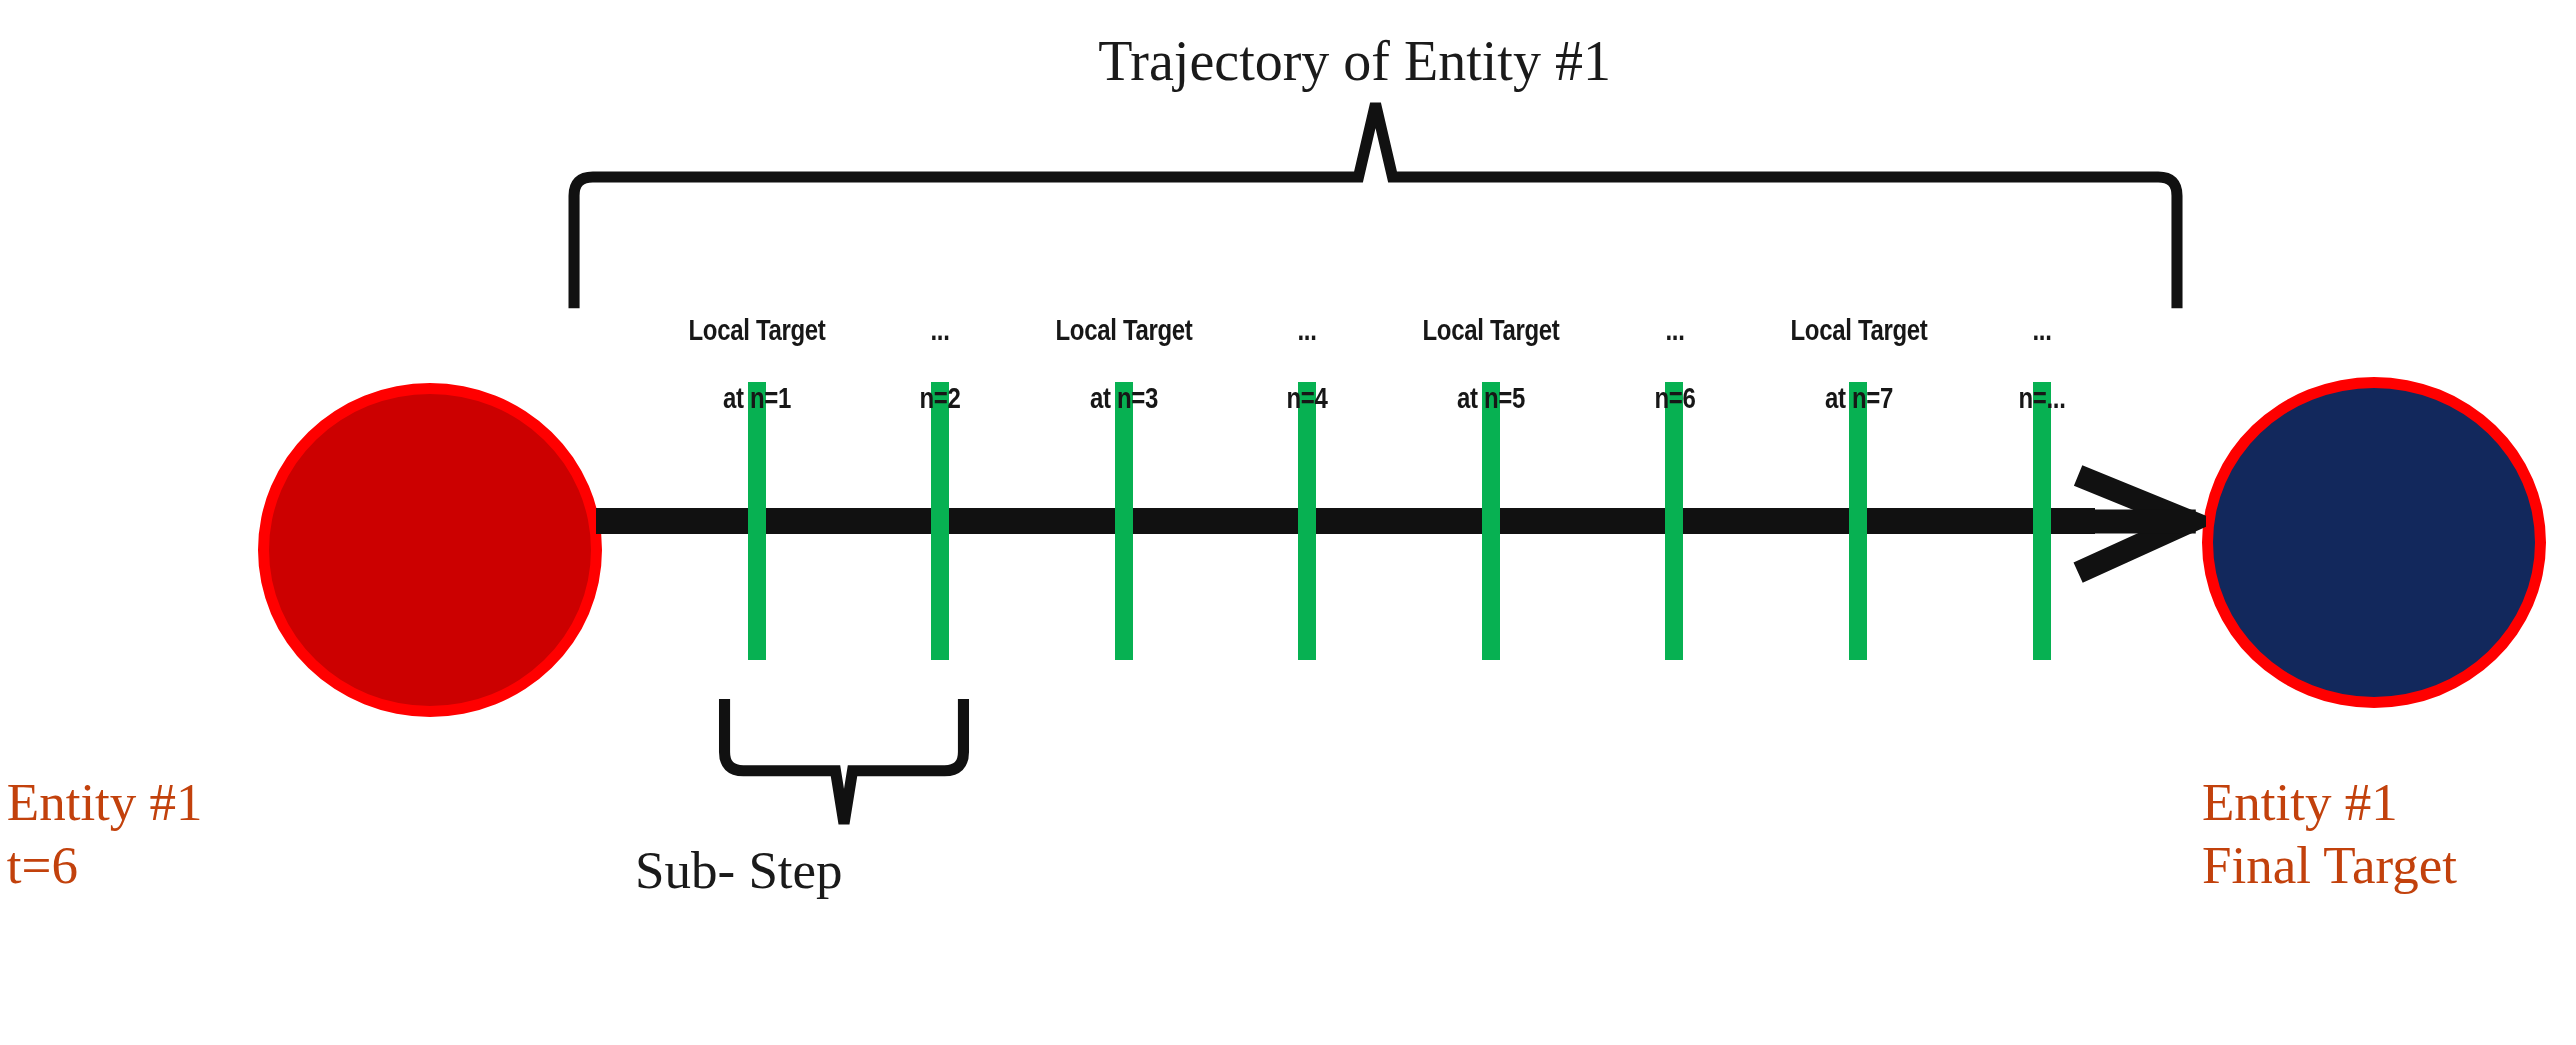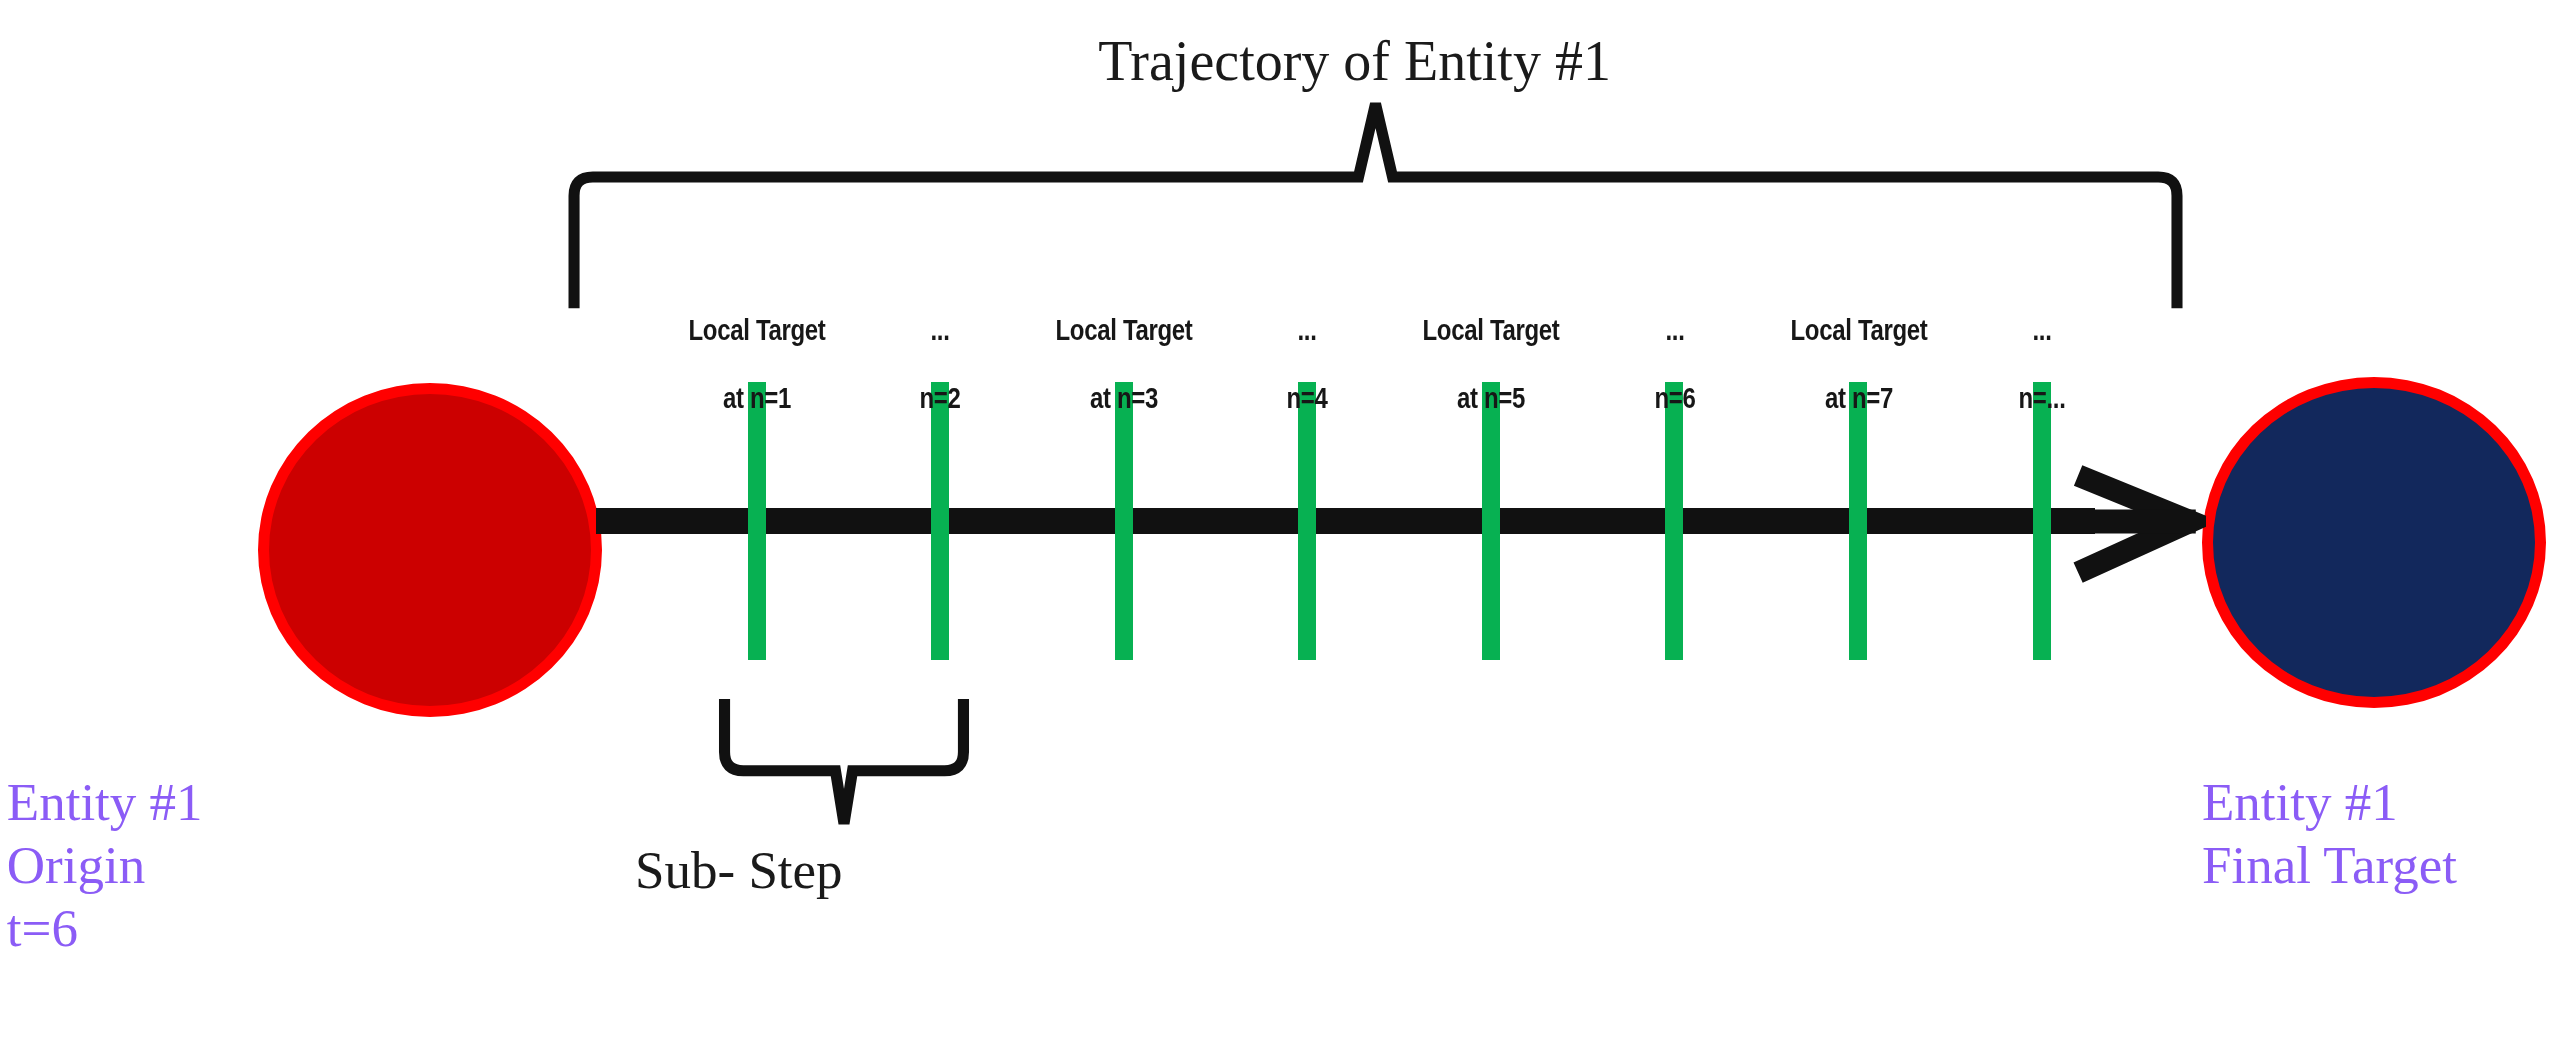--- a/index.html
+++ b/index.html
@@ -104,21 +104,21 @@
     transform-origin: center top;
     letter-spacing: -0.4px;
     white-space: pre-line;
     font-weight: 600;
   }
 
   
   .caption {
     font-size: 53px;
     line-height: 63px;
-    color: #8b5cf6;
+    color: #c2410c;
     font-family: "Liberation Serif", serif;
     white-space: nowrap;
   }
   #origin-caption { left: 6.8px; top: 771px; text-align: left; }
   #target-caption { left: 2202px; top: 771px; text-align: left; }
   .caption-line { display: block; }
 </style>
 </head>
 <body>
 
@@ -200,21 +200,20 @@
              L 160 84
              L 268 84
              Q 290 84 290 62
              L 290 0" fill="none" stroke="#111111" stroke-width="13" stroke-linecap="butt" stroke-linejoin="miter"></path>
   </svg>
 
   <div class="abs" id="substep-label">Sub- Step</div>
 
   <div class="abs caption" id="origin-caption">
     <span class="caption-line">Entity #1</span>
-    <span class="caption-line">Origin</span>
     <span class="caption-line">t=6</span>
   </div>
 
   <div class="abs caption" id="target-caption">
     <span class="caption-line">Entity #1</span>
     <span class="caption-line">Final Target</span>
   </div>
 
 </div>
 

